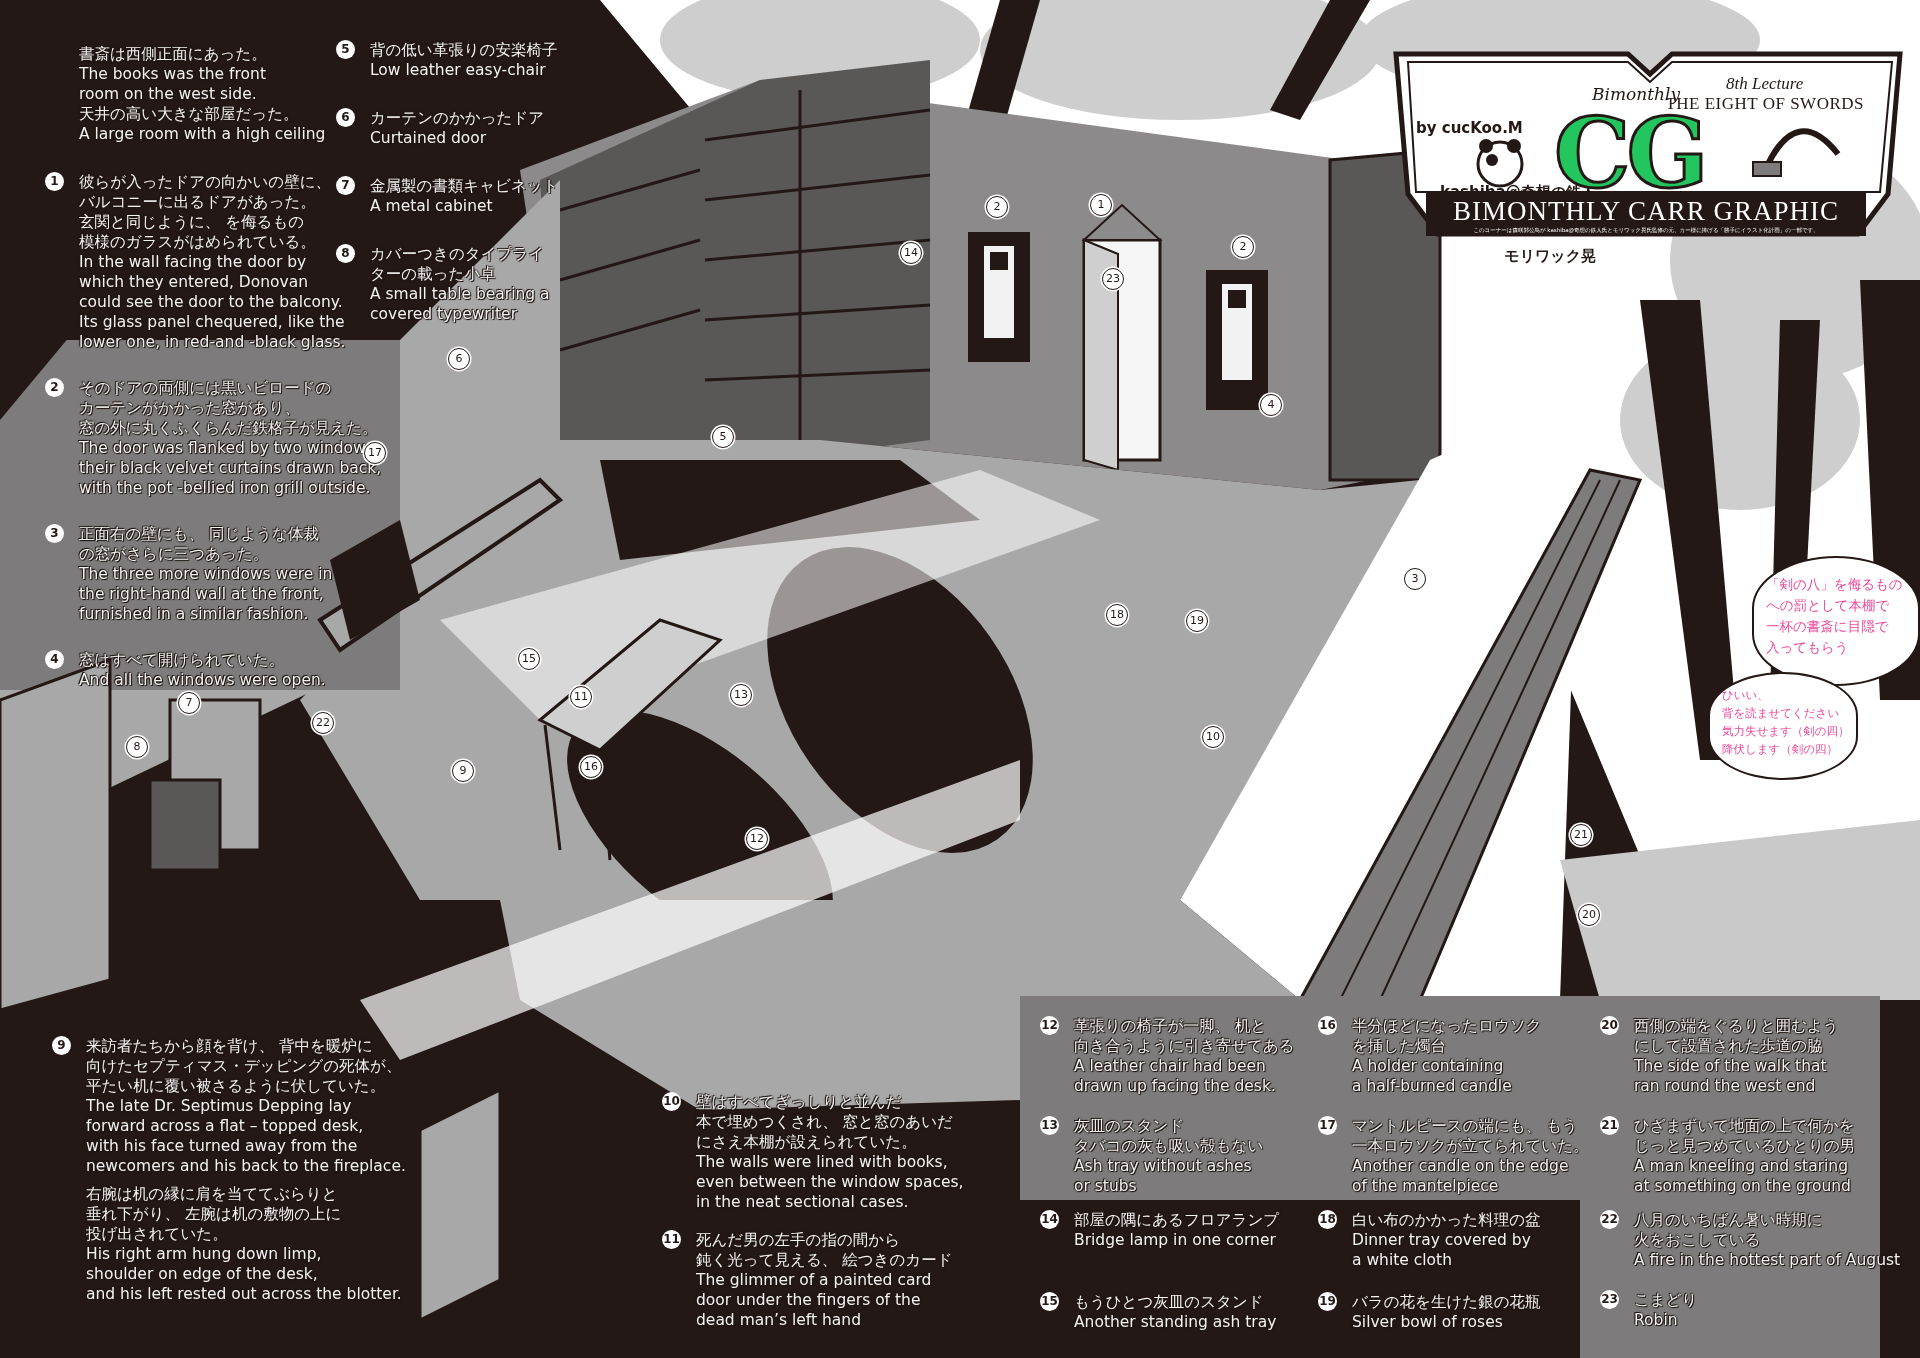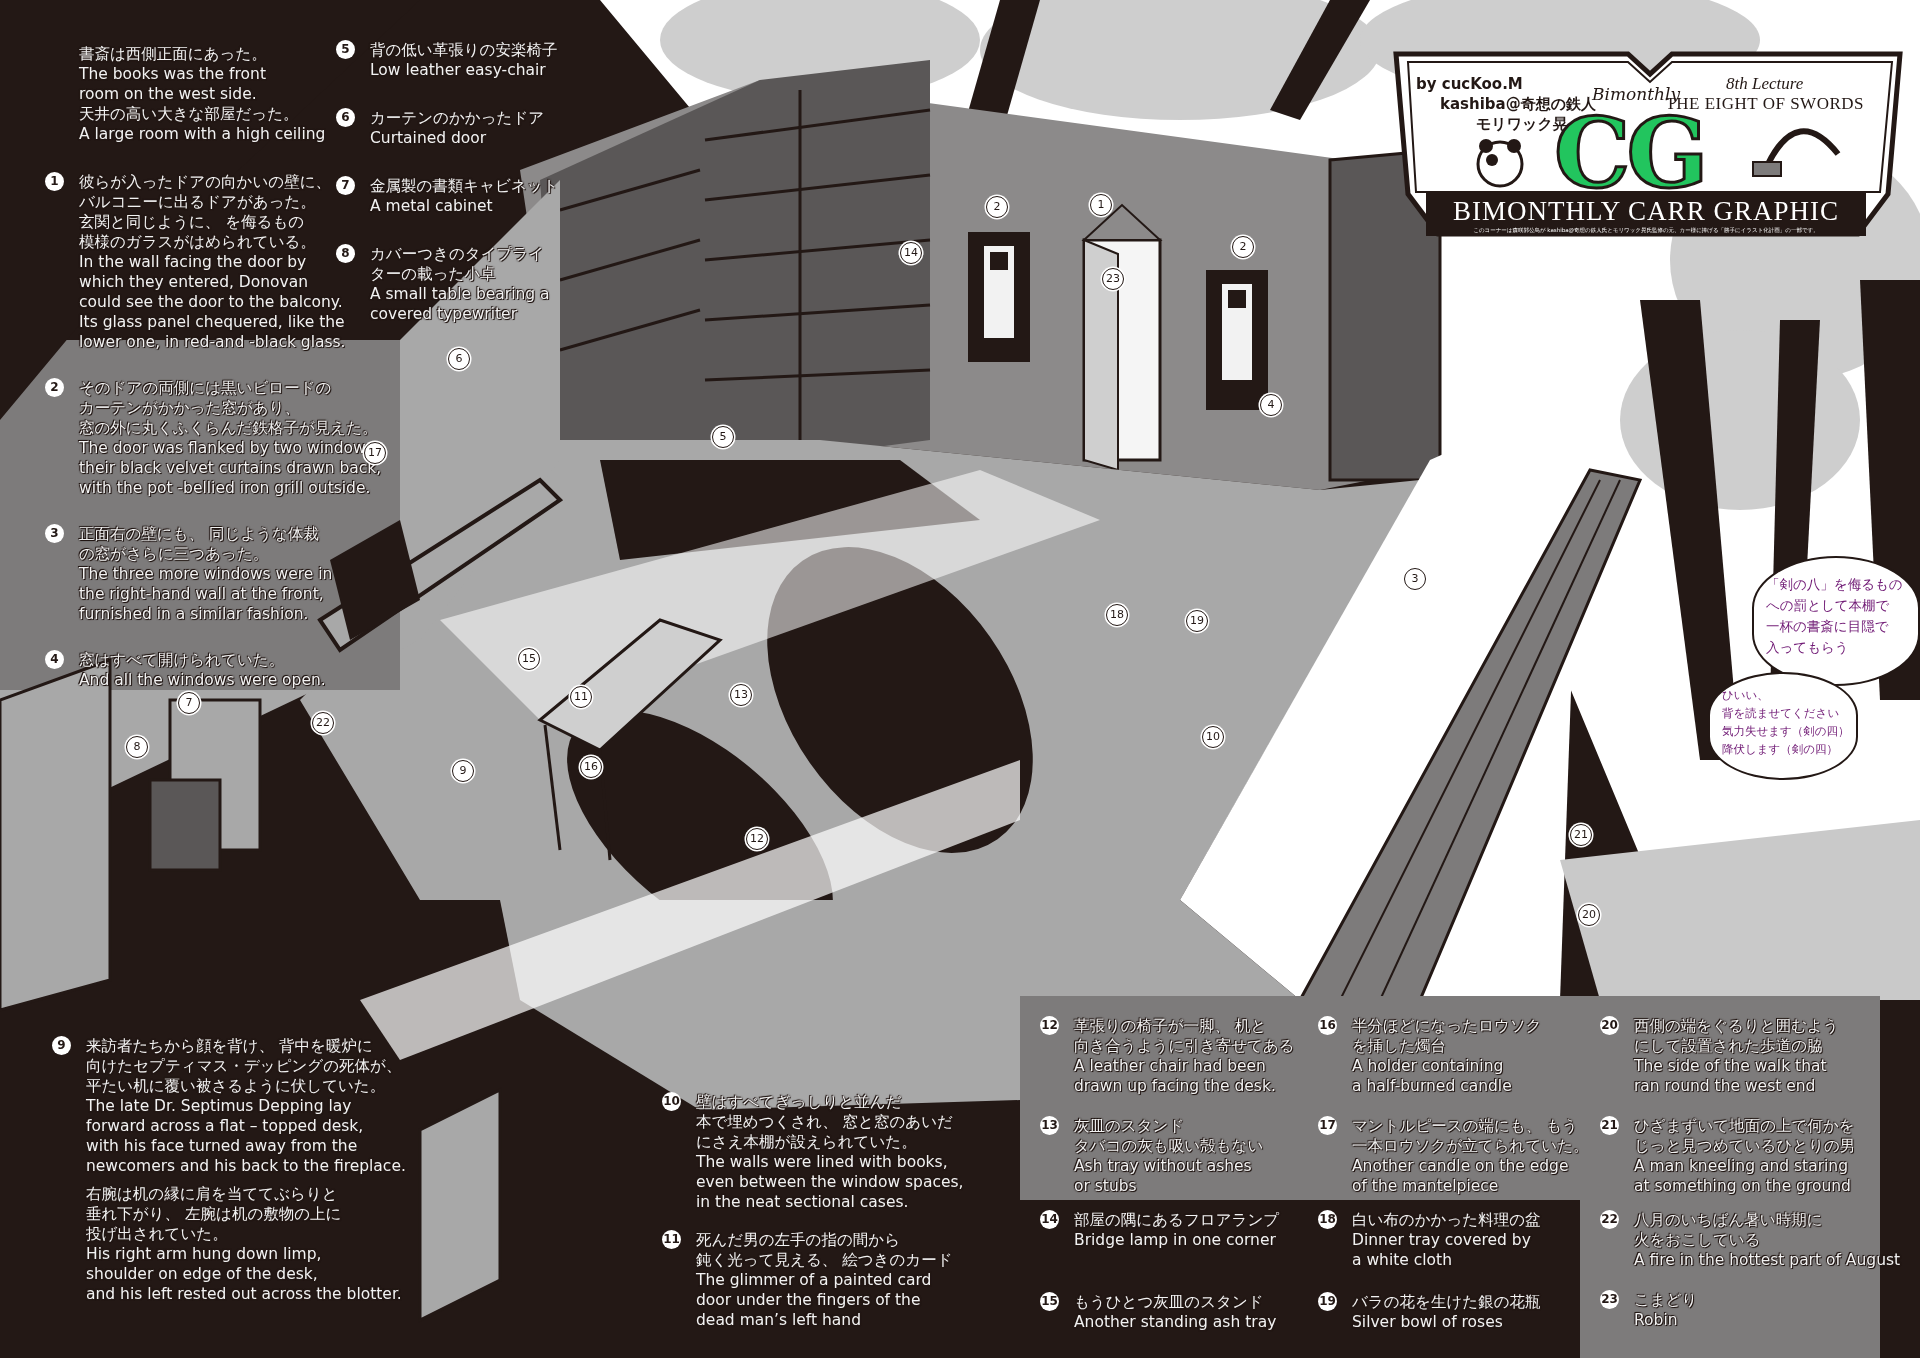--- a/index.html
+++ b/index.html
@@ -7,30 +7,30 @@
   .art{position:absolute;left:0;top:0;width:1920px;height:1358px;}
   .caption{position:absolute;color:#f2f2f2;font-size:15.5px;line-height:20px;}
   .caption .item{position:relative;padding-left:34px;margin-bottom:16px;}
   .caption .num{position:absolute;left:0;top:0;width:19px;height:19px;border-radius:50%;background:#fff;color:#231815;font-size:12px;line-height:19px;text-align:center;font-weight:bold;}
   .caption .line{display:block;white-space:nowrap;text-shadow:0 0 2px #231815,0 0 2px #231815,1px 1px 0 #231815,-1px -1px 0 #231815;}
   .caption .intro{padding-left:34px;margin-bottom:28px;}
   .marker{position:absolute;width:20px;height:20px;border-radius:50%;border:1.5px solid #231815;background:#fff;color:#231815;font-size:11px;line-height:20px;text-align:center;box-shadow:0 0 0 1.5px #fff;}
   .logo{position:absolute;left:1388px;top:44px;width:520px;height:200px;}
   .logo-box{position:absolute;left:0;top:0;width:520px;height:200px;}
   .logo .by{position:absolute;left:28px;top:30px;font-size:15px;font-weight:bold;color:#231815;line-height:20px;}
-  .logo .by span{display:block;}
+  .logo .by span{display:block;margin-top:44px;}
   .logo .bimonthly-small{position:absolute;left:204px;top:40px;font-family:"DejaVu Serif",serif;font-size:17px;color:#231815;font-style:italic;}
   .logo .lecture{position:absolute;right:44px;top:30px;text-align:center;font-family:"Liberation Serif",serif;color:#231815;}
   .logo .lecture .l1{font-style:italic;font-size:17px;}
   .logo .lecture .l2{font-size:17px;letter-spacing:0.5px;}
   .logo .cg{position:absolute;left:166px;top:60px;font-family:"DejaVu Serif",serif;font-size:96px;font-weight:bold;color:#22c55e;-webkit-text-stroke:3px #231815;letter-spacing:-4px;line-height:100px;text-align:right;}
   .logo .banner{position:absolute;left:38px;top:148px;width:440px;height:44px;background:#231815;color:#fff;text-align:center;}
   .logo .banner .t{font-family:"Liberation Serif",serif;font-size:27px;line-height:30px;letter-spacing:1px;display:block;padding-top:4px;}
   .logo .banner .s{font-size:5.5px;line-height:8px;display:block;white-space:nowrap;overflow:hidden;}
-  .bubble{position:absolute;background:#fff;border:2px solid #231815;border-radius:50%/40%;color:#701a75;font-size:14px;line-height:21px;padding:18px 22px;box-sizing:border-box;}
+  .bubble{position:absolute;background:#fff;border:2px solid #231815;border-radius:50%/40%;color:#ec4899;font-size:14px;line-height:21px;padding:18px 22px;box-sizing:border-box;}
   .bubble span{display:block;white-space:nowrap;}
 </style>
 </head>
 <body>
 
 <svg class="art" viewBox="0 0 1920 1358" xmlns="http://www.w3.org/2000/svg">
 
   <polygon points="600,0 1920,0 1920,1000 1700,1000 1500,520 1300,360 700,120" fill="#ffffff"></polygon>
   <g fill="#c9c9c9" opacity="0.9">
     <ellipse cx="820" cy="40" rx="160" ry="60"></ellipse>
@@ -352,21 +352,21 @@
     <circle cx="112" cy="120" r="22" fill="#fff" stroke="#231815" stroke-width="3"></circle>
     <circle cx="104" cy="116" r="6" fill="#231815"></circle>
     <circle cx="98" cy="102" r="7" fill="#231815"></circle>
     <circle cx="126" cy="102" r="7" fill="#231815"></circle>
     <path d="M380,120 q30,-60 70,-10" stroke="#231815" stroke-width="6" fill="none"></path>
     <rect x="365" y="118" width="28" height="14" fill="#7d7b7b" stroke="#231815" stroke-width="2"></rect>
   </svg>
   <div class="by">
     <span>by cucKoo.M</span>
     <span style="padding-left:24px;">kashiba@奇想の鉄人</span>
-    <span style="padding-left:60px;">モリワック晃</span>
+    <span style="padding-left:60px;text-align:right;">モリワック晃</span>
   </div>
   <div class="bimonthly-small">Bimonthly</div>
   <div class="lecture">
     <div class="l1">8th Lecture</div>
     <div class="l2" style="text-transform:uppercase;font-variant:small-caps;">The Eight of Swords</div>
   </div>
   <div class="cg">CG</div>
   <div class="banner">
     <span class="t">BIMONTHLY CARR GRAPHIC</span>
     <span class="s">このコーナーは森咲郭公鳥が kashiba@奇想の鉄人氏とモリワック晃氏監修の元、カー様に捧げる「勝手にイラスト化計画」の一部です。</span>

